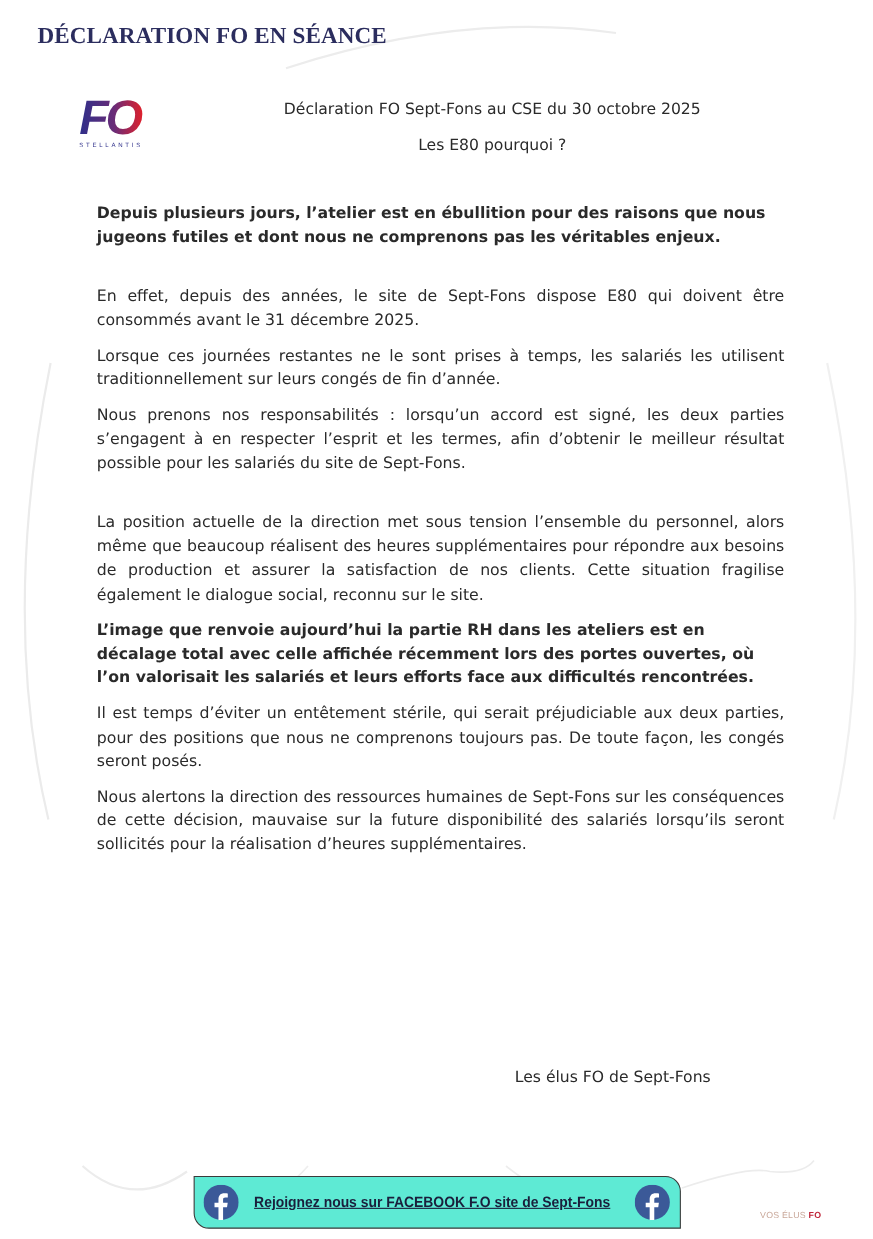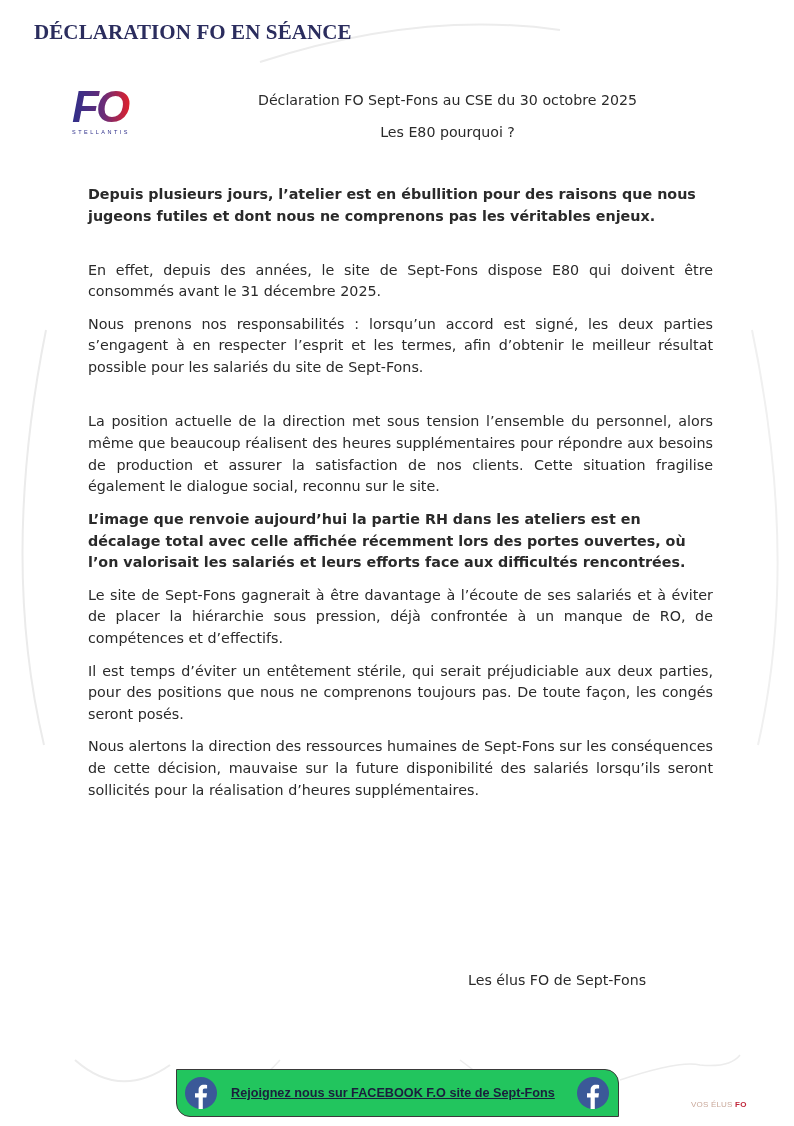--- a/index.html
+++ b/index.html
@@ -74,21 +74,21 @@
       color: #2a2a2a;
     }
     .fb-banner {
       position: absolute;
       left: 176px;
       top: 1069px;
       width: 443px;
       height: 48px;
       border: 1px solid #3a3a3a;
       border-radius: 0 14px 0 14px;
-      background: #22c55e;
+      background: #5eead4;
       box-sizing: border-box;
     }
     .fb-icon {
       position: absolute;
       top: 7px;
       width: 32px;
       height: 32px;
     }
     .fb-icon.left { left: 8px; }
     .fb-icon.right { left: 400px; }
@@ -145,24 +145,24 @@
   <text x="4" y="40" font-family="Liberation Sans, sans-serif" font-weight="bold" font-style="italic" font-size="44" fill="url(#foGrad)" letter-spacing="-3">FO</text>
   <text x="4" y="52" font-family="Liberation Sans, sans-serif" font-size="5.5" fill="#2e2f8a" letter-spacing="2.5">STELLANTIS</text>
 </svg>
 
 <div class="doc-heading line1">Déclaration FO Sept-Fons au CSE du 30 octobre 2025</div>
 <div class="doc-heading line2">Les E80 pourquoi ?</div>
 
 <div class="body-text">
   <p class="left gap-after">Depuis plusieurs jours, l’atelier est en ébullition pour des raisons que nous jugeons futiles et dont nous ne comprenons pas les véritables enjeux.</p>
   <p>En effet, depuis des années, le site de Sept-Fons dispose E80 qui doivent être consommés avant le 31 décembre 2025.</p>
+  <p>Lorsque ces journées restantes ne le sont prises à temps, les salariés les utilisent traditionnellement sur leurs congés de fin d’année.</p>
   <p class="gap-after">Nous prenons nos responsabilités : lorsqu’un accord est signé, les deux parties s’engagent à en respecter l’esprit et les termes, afin d’obtenir le meilleur résultat possible pour les salariés du site de Sept-Fons.</p>
   <p>La position actuelle de la direction met sous tension l’ensemble du personnel, alors même que beaucoup réalisent des heures supplémentaires pour répondre aux besoins de production et assurer la satisfaction de nos clients. Cette situation fragilise également le dialogue social, reconnu sur le site.</p>
   <p class="left">L’image que renvoie aujourd’hui la partie RH dans les ateliers est en décalage total avec celle affichée récemment lors des portes ouvertes, où l’on valorisait les salariés et leurs efforts face aux difficultés rencontrées.</p>
-  <p>Le site de Sept-Fons gagnerait à être davantage à l’écoute de ses salariés et à éviter de placer la hiérarchie sous pression, déjà confrontée à un manque de RO, de compétences et d’effectifs.</p>
   <p>Il est temps d’éviter un entêtement stérile, qui serait préjudiciable aux deux parties, pour des positions que nous ne comprenons toujours pas. De toute façon, les congés seront posés.</p>
   <p>Nous alertons la direction des ressources humaines de Sept-Fons sur les conséquences de cette décision, mauvaise sur la future disponibilité des salariés lorsqu’ils seront sollicités pour la réalisation d’heures supplémentaires.</p>
 </div>
 
 <div class="signature">Les élus FO de Sept-Fons</div>
 
 <div class="fb-banner">
   <svg class="fb-icon left" viewBox="0 0 32 32">
     <circle cx="16" cy="16" r="16" fill="#3b5998"></circle>
     <path d="M17.8 32 V20.5 h3.6 l0.6 -4.2 h-4.2 v-2.7 c0 -1.2 0.4 -2 2.1 -2 h2.2 V7.9 c-0.4 0 -1.7 -0.2 -3.2 -0.2 c-3.2 0 -5.3 1.9 -5.3 5.5 v3.1 H10 v4.2 h3.6 V32 z" fill="#ffffff"></path>

